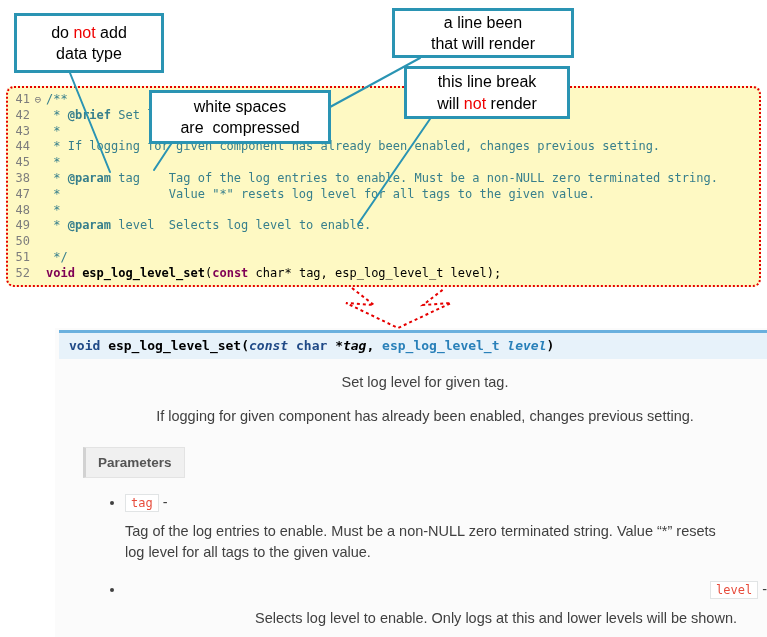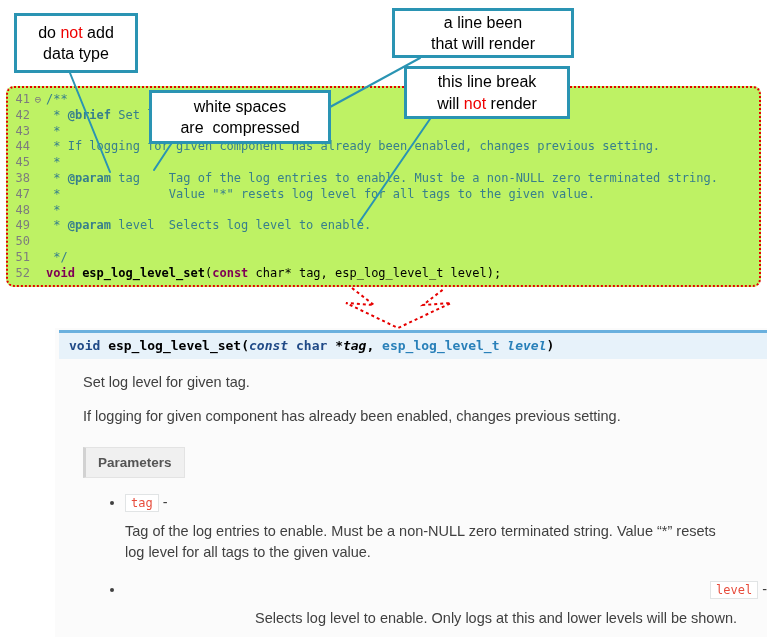--- a/index.html
+++ b/index.html
@@ -5,32 +5,32 @@
   html,body { margin:0; padding:0; background:#fff; }
   .stage { position:relative; width:767px; height:637px; background:#ffffff; overflow:hidden;
            font-family:"Liberation Sans", sans-serif; }
 
   
   .callout { position:absolute; z-index:3; background:#ffffff; border:3px solid #2a94b3;
              display:flex; align-items:center; justify-content:center; box-sizing:border-box;
              text-align:center; color:#000; font-size:16px; line-height:1.32;
              white-space:pre-wrap; padding:3px 6px; }
   .callout .red { color:#ee0000; }
-  .c1 { left:14px;  top:13px;  width:124px; height:60px; }
+  .c1 { left:14px;  top:13px;  width:150px; height:60px; }
   .c2 { left:149px; top:46px;  width:182px; height:54px;margin-top:44px; }
   .c3 { left:392px; top:8px;   width:182px; height:50px; }
   .c4 { left:404px; top:66px;  width:166px; height:53px; }
 
   
   .overlay { position:absolute; left:0; top:0; z-index:2; pointer-events:none; }
 
   
   .codebox { position:absolute; z-index:1; left:6px; top:86px; width:755px; height:201px;
              box-sizing:border-box; border:2px dotted #e60000; border-radius:8px;
-             background:#bef264; padding-top:4px; overflow:hidden; }
+             background:#fef9c3; padding-top:4px; overflow:hidden; }
   .code-line { display:flex; white-space:pre; font-family:"DejaVu Sans Mono", monospace;
                font-size:12px; line-height:15.8px; }
   .ln   { flex:none; width:22px; text-align:right; color:#7d7d7d; }
   .fold { flex:none; width:16px; text-align:center; color:#7d7d7d; font-size:11px; }
   .codetxt { flex:none; }
   .cmt { color:#377f8c; }
   .tag { color:#377f8c; font-weight:bold; }
   .kw  { color:#7f0055; font-weight:bold; }
   .fn  { color:#000000; font-weight:bold; }
   .pl  { color:#000000; }
@@ -42,21 +42,21 @@
   .sig { background:#e7f2fa; border-top:3px solid #6ab0de; width:736px; box-sizing:border-box;
          padding:5px 10px 5px 10px; font-family:"DejaVu Sans Mono", monospace;
          font-size:13px; line-height:16px; font-weight:bold; color:#000; white-space:pre; }
   .sig .sk  { color:#204a87; }
   .sig .ski { color:#204a87; font-style:italic; }
   .sig .sn  { color:#000000; }
   .sig .si  { color:#000000; font-style:italic; }
   .sig .st  { color:#2980b9; }
   .sig .sti { color:#2980b9; font-style:italic; }
   .doccontent { margin-left:24px; font-size:14.5px; line-height:21px; }
-  .docp { margin:13px 0 0 0; }
+  .docp { margin:13px 0 0 0;text-align:center; }
   .rubric { display:inline-block; margin-top:20px; background:#f0f0f0;
             border:1px solid #e3e3e3; border-left:3px solid #d2d2d2;
             padding:4px 12px; font-weight:bold; color:#555; font-size:13.5px; }
   ul.params { margin:14px 0 0 24px; padding-left:18px; list-style:disc; }
   ul.params li { margin-top:0; }
   ul.params li + li { margin-top:16px;text-align:right; }
   .pline { margin:0; }
   .chip { font-family:"DejaVu Sans Mono", monospace; font-size:12px; color:#e74c3c;
           background:#fff; border:1px solid #e1e4e5; padding:1px 5px; }
   .dash { color:#404040; }

